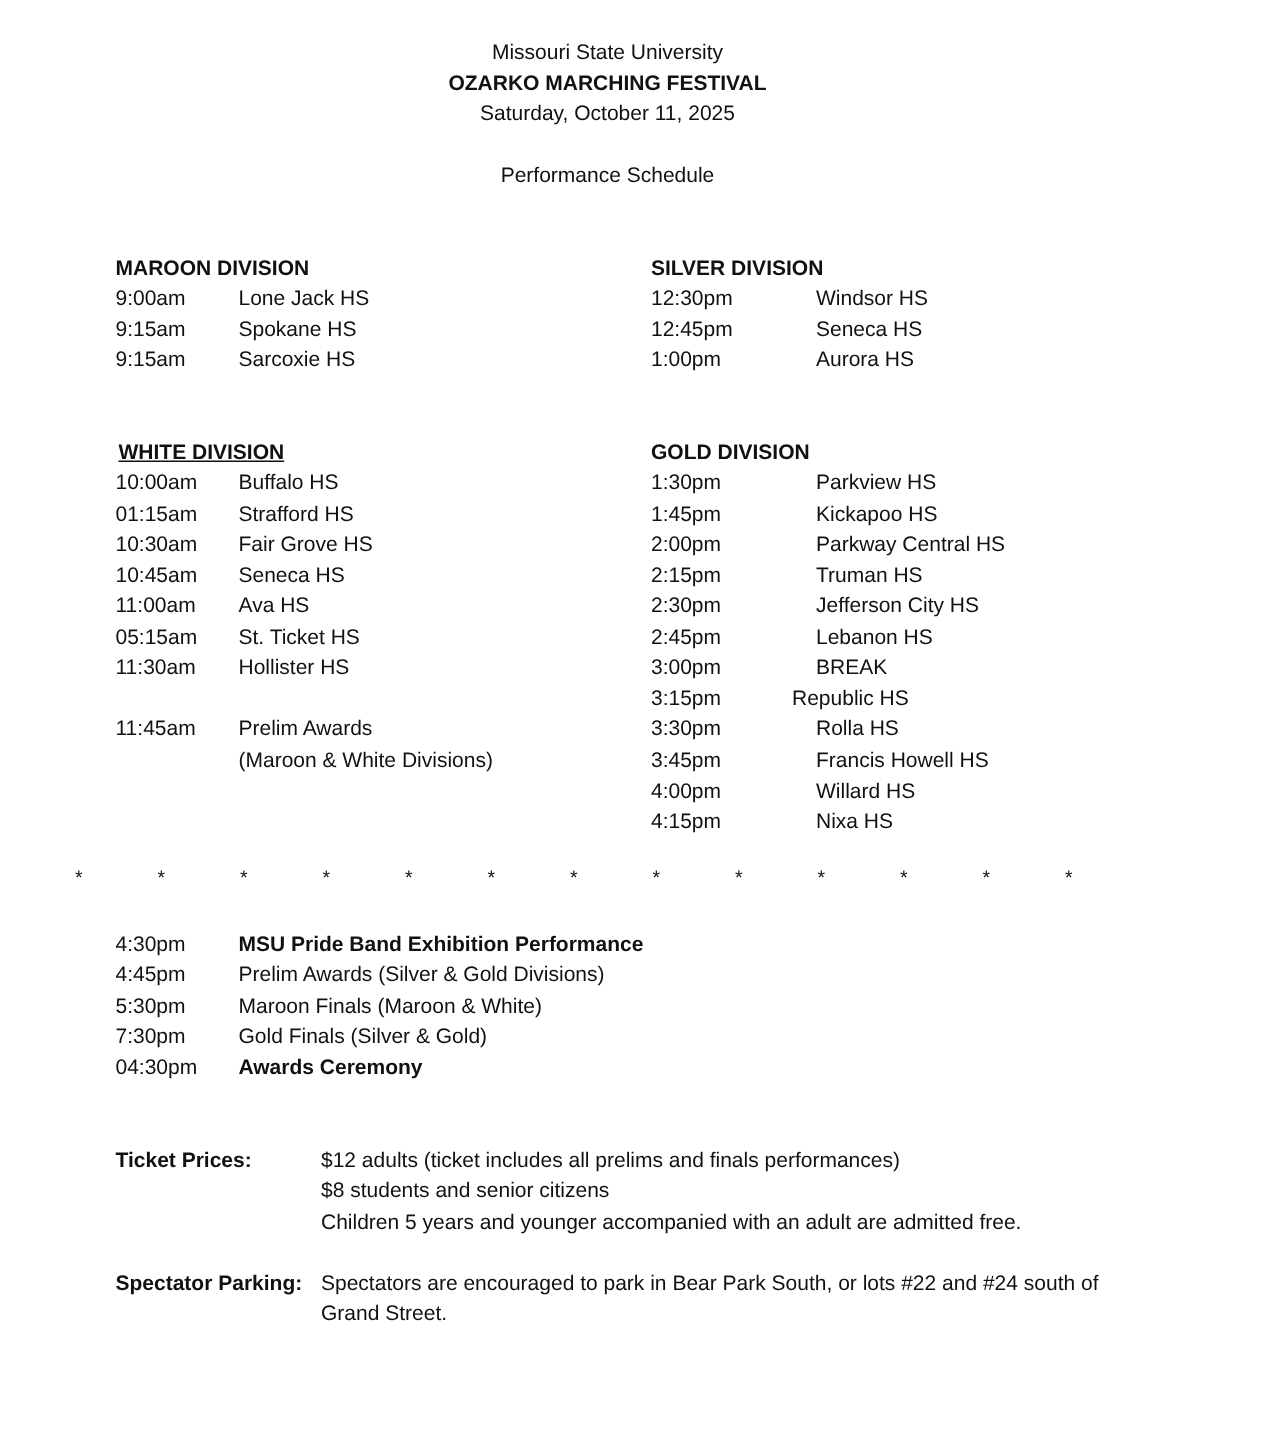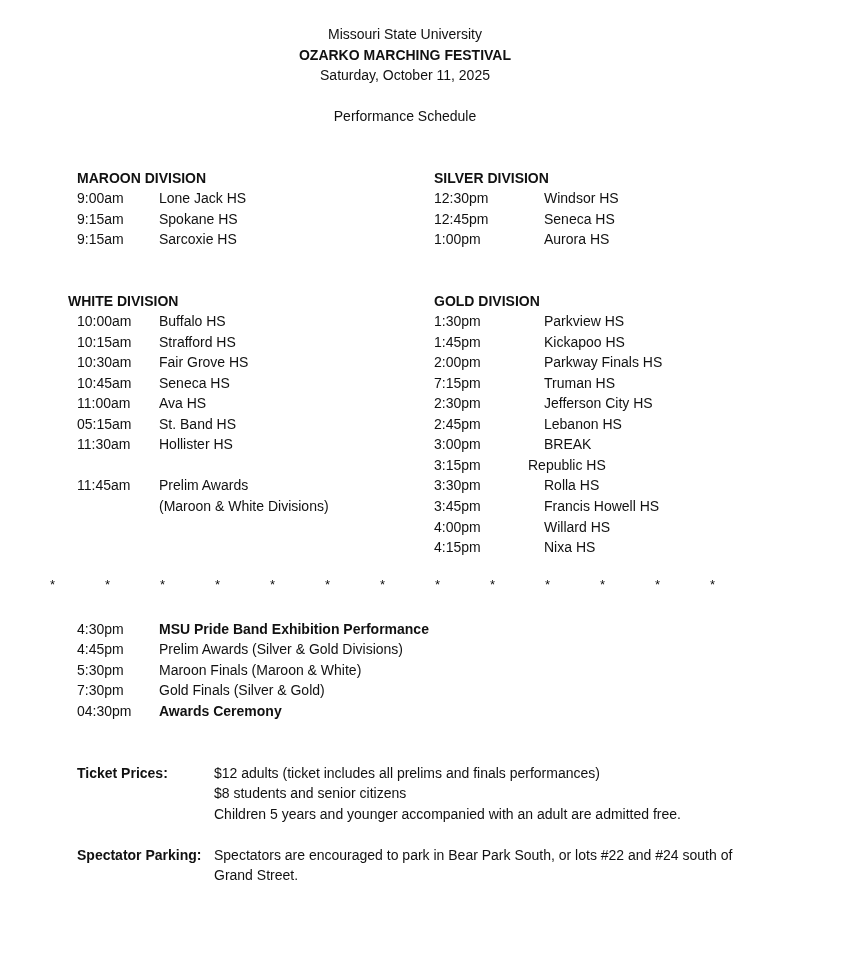--- a/index.html
+++ b/index.html
@@ -50,44 +50,44 @@
       <span class="t">12:45pm</span>
       <span class="n" style="left:110px">Seneca HS</span>
     </div>
   <div class="row" style="left:434px; top:229px;">
       <span class="t">1:00pm</span>
       <span class="n" style="left:110px">Aurora HS</span>
     </div>
 </div>
 
 <div>
-  <div class="head" style="left:68px; top:291px;">WHITE DIVISION</div>
+  <div class="head" style="left:79px; top:291px;text-decoration:underline;">WHITE DIVISION</div>
   <div class="row" style="left:77px; top:311px;">
       <span class="t">10:00am</span>
       <span class="n" style="left:82px">Buffalo HS</span>
     </div>
   <div class="row" style="left:77px; top:332px;">
-      <span class="t">10:15am</span>
+      <span class="t">01:15am</span>
       <span class="n" style="left:82px">Strafford HS</span>
     </div>
   <div class="row" style="left:77px; top:352px;">
       <span class="t">10:30am</span>
       <span class="n" style="left:82px">Fair Grove HS</span>
     </div>
   <div class="row" style="left:77px; top:373px;">
       <span class="t">10:45am</span>
       <span class="n" style="left:82px">Seneca HS</span>
     </div>
   <div class="row" style="left:77px; top:393px;">
       <span class="t">11:00am</span>
       <span class="n" style="left:82px">Ava HS</span>
     </div>
   <div class="row" style="left:77px; top:414px;">
       <span class="t">05:15am</span>
-      <span class="n" style="left:82px">St. Band HS</span>
+      <span class="n" style="left:82px">St. Ticket HS</span>
     </div>
   <div class="row" style="left:77px; top:434px;">
       <span class="t">11:30am</span>
       <span class="n" style="left:82px">Hollister HS</span>
     </div>
   <div class="row" style="left:77px; top:475px;">
       <span class="t">11:45am</span>
       <span class="n" style="left:82px">Prelim Awards</span>
     </div>
   <div class="row" style="left:77px; top:496px;">
@@ -100,24 +100,24 @@
   <div class="row" style="left:434px; top:311px;">
       <span class="t">1:30pm</span>
       <span class="n" style="left:110px">Parkview HS</span>
     </div>
   <div class="row" style="left:434px; top:332px;">
       <span class="t">1:45pm</span>
       <span class="n" style="left:110px">Kickapoo HS</span>
     </div>
   <div class="row" style="left:434px; top:352px;">
       <span class="t">2:00pm</span>
-      <span class="n" style="left:110px">Parkway Finals HS</span>
+      <span class="n" style="left:110px">Parkway Central HS</span>
     </div>
   <div class="row" style="left:434px; top:373px;">
-      <span class="t">7:15pm</span>
+      <span class="t">2:15pm</span>
       <span class="n" style="left:110px">Truman HS</span>
     </div>
   <div class="row" style="left:434px; top:393px;">
       <span class="t">2:30pm</span>
       <span class="n" style="left:110px">Jefferson City HS</span>
     </div>
   <div class="row" style="left:434px; top:414px;">
       <span class="t">2:45pm</span>
       <span class="n" style="left:110px">Lebanon HS</span>
     </div>

